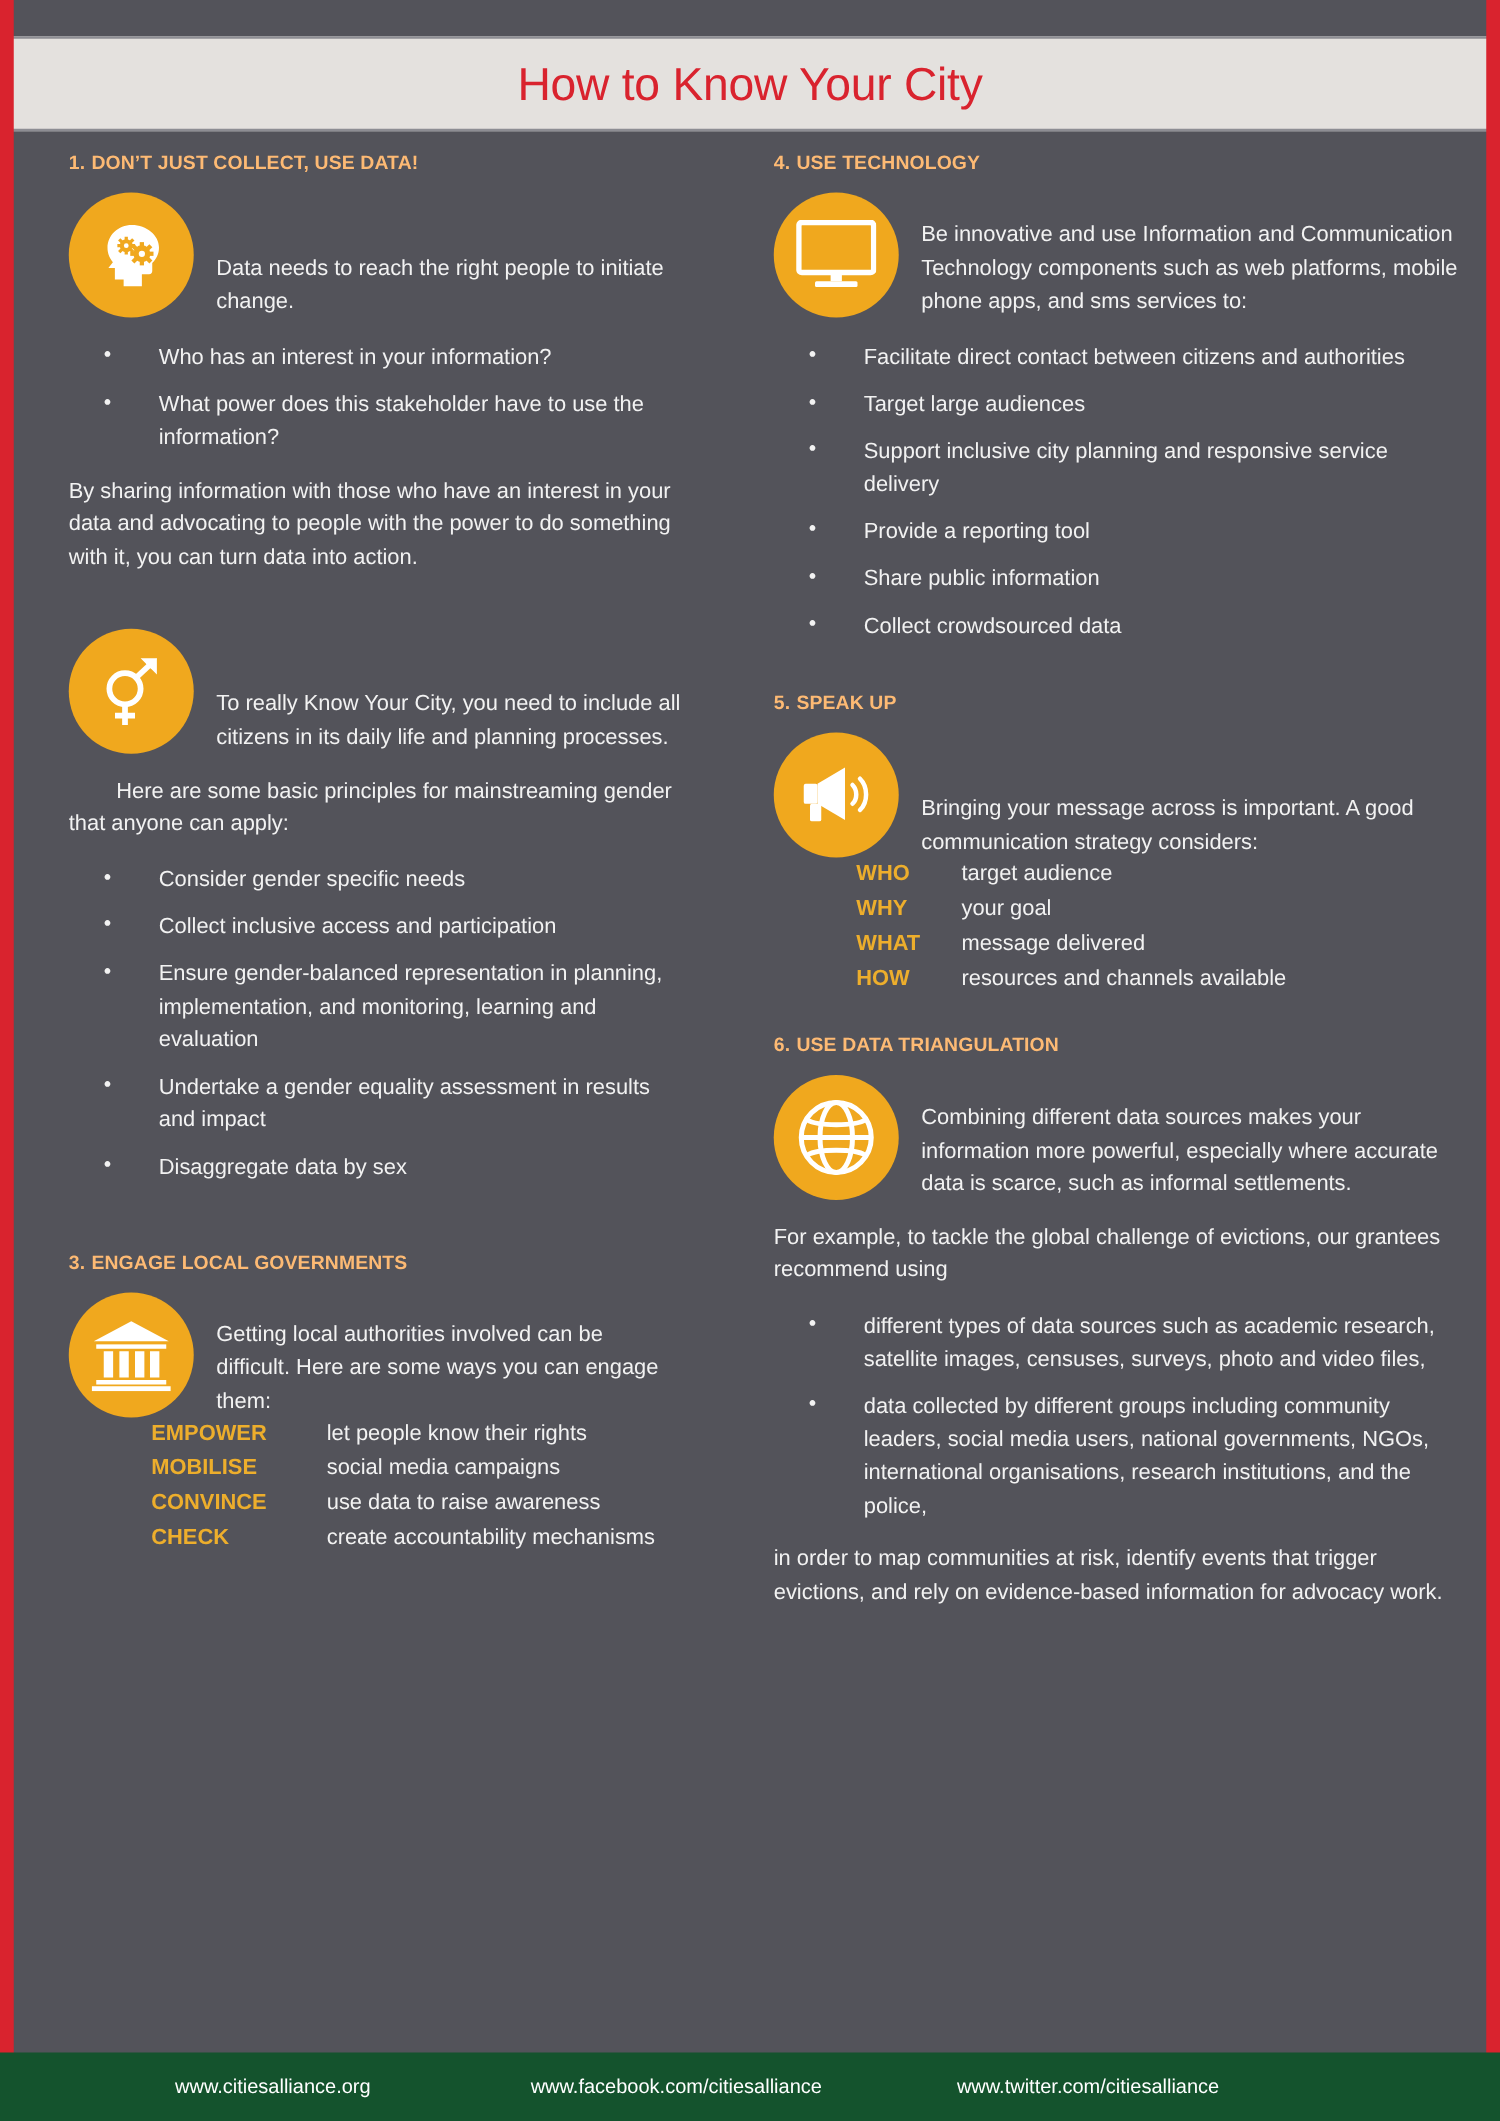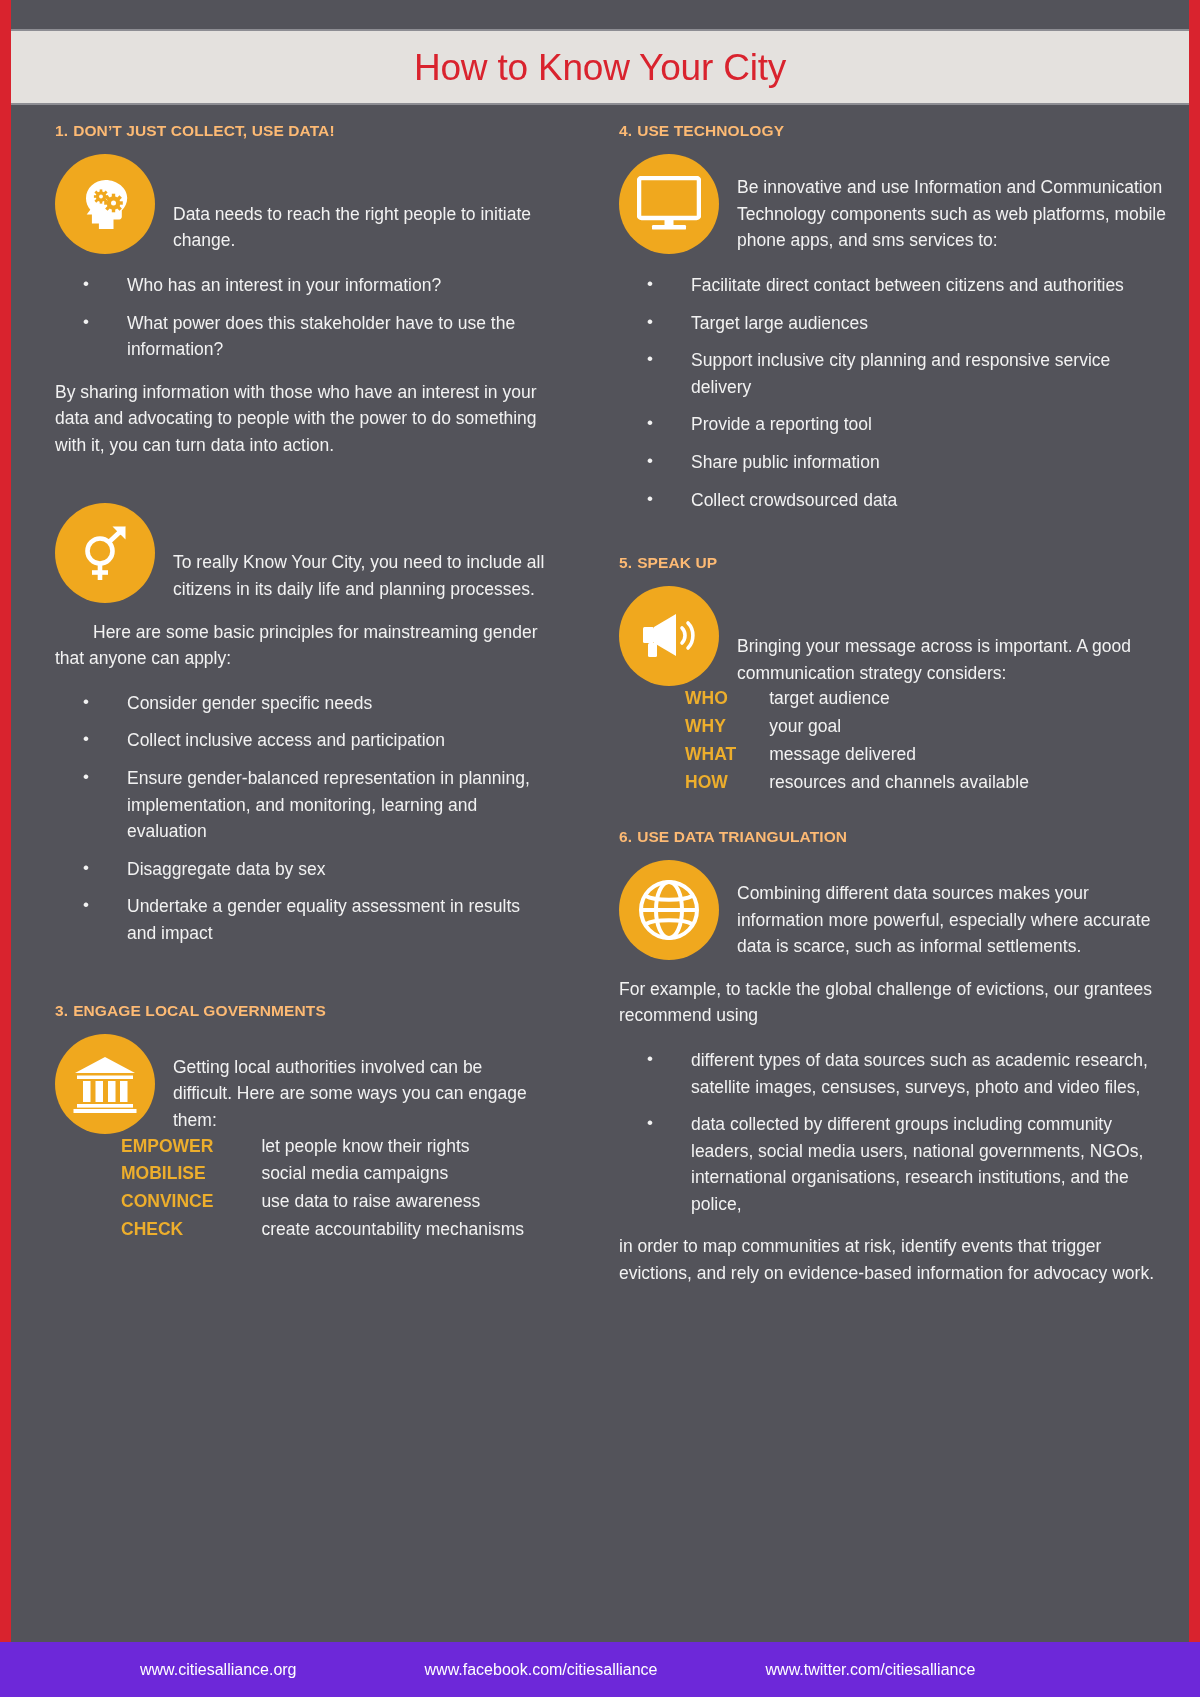--- a/index.html
+++ b/index.html
@@ -165,21 +165,21 @@
   .gap-lg { height: 44px; }
   .gap-md { height: 30px; }
 
   
   .footer {
     position: absolute;
     left: 0;
     right: 0;
     bottom: 0;
     height: 55px;
-    background: #6d28d9;
+    background: #14532d;
     display: flex;
     align-items: center;
     z-index: 6;
   }
   .footer .links {
     display: flex;
     width: 100%;
     padding-left: 140px;
     box-sizing: border-box;
   }
@@ -267,22 +267,22 @@
               <path fill="#ffffff" d="M51.5 6.5 L38.5 6.5 L42.7 10.7 L47.3 15.3 Z"></path>
             </svg>
           </div>
           <div class="intro-text">To really Know Your City, you need to include all citizens in its daily life and planning processes.</div>
         </div>
         <p class="body indent-first">Here are some basic principles for mainstreaming gender that anyone can apply:</p>
         <ul class="bul">
           <li>Consider gender specific needs</li>
           <li>Collect inclusive access and participation</li>
           <li>Ensure gender-balanced representation in planning, implementation, and monitoring, learning and evaluation</li>
+          <li>Undertake a gender equality assessment in results and impact</li>
           <li>Disaggregate data by sex</li>
-          <li>Undertake a gender equality assessment in results and impact</li>
         </ul>
       </div>
 
       <div class="gap-lg"></div>
 
       <div class="block">
         <div class="sec-head">
           <span class="num">3.</span><span>ENGAGE LOCAL GOVERNMENTS</span>
         </div>
         <div class="intro-row">

